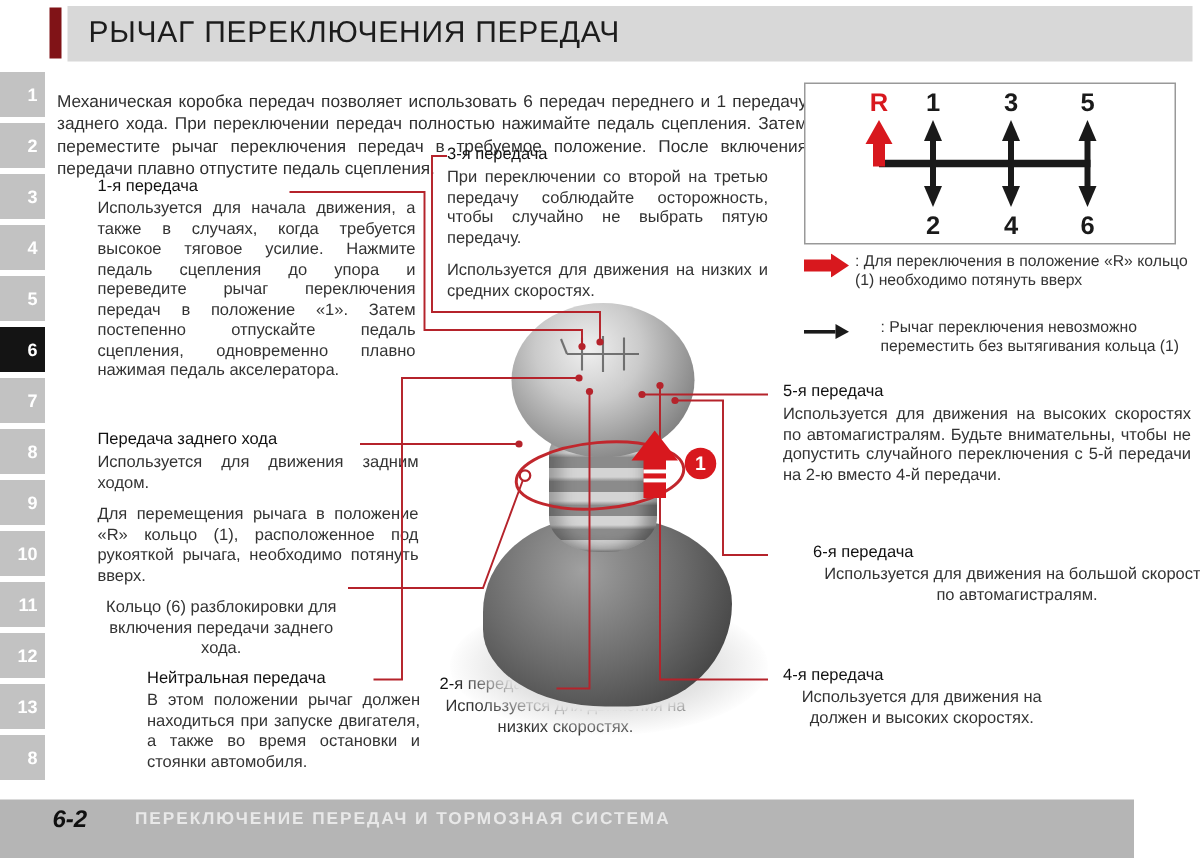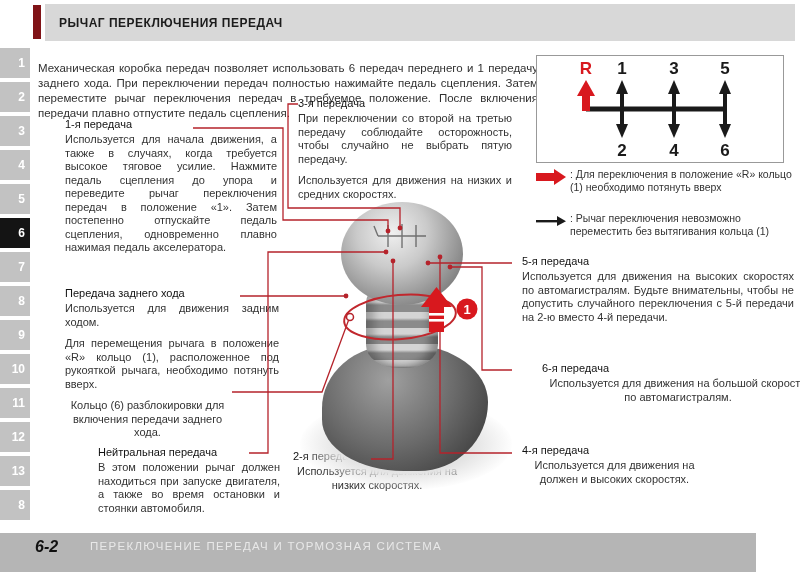--- a/index.html
+++ b/index.html
@@ -2,21 +2,21 @@
 <html><head>
 <meta charset="utf-8">
 <style>
   html,body{margin:0;padding:0;background:#fff;}
   #page{position:relative;width:800px;height:572px;background:#fff;overflow:hidden;
         font-family:"Liberation Sans","DejaVu Sans",sans-serif;color:#333;}
   .abs{position:absolute;}
   
   .title-stripe{left:33px;top:5px;width:8px;height:34px;background:#801317;}
   .title-box{left:45px;top:4px;width:750px;height:37px;background:#d8d8d8;display:flex;align-items:center;}
-  .title-box h1{margin:0 0 0 14px;font-size:12px;font-weight:bold;color:#1c1c1c;letter-spacing:.5px;}
+  .title-box h1{margin:0 0 0 14px;font-size:20px;font-weight:normal;color:#1c1c1c;letter-spacing:.5px;}
   
   .sidebar{left:0;top:48px;width:30px;display:flex;flex-direction:column;gap:4px;}
   .tab{height:30px;background:#c2c2c2;color:#fff;font-size:12px;font-weight:bold;
        text-align:right;line-height:30px;padding-right:5px;}
   .tab.active{background:#141414;}
   
   .intro{left:38px;top:49px;width:500px;font-size:11.5px;line-height:15px;text-align:justify;color:#303030;}
   .sec-h{font-size:11px;font-weight:normal;color:#111;margin:0 0 3px 0;}
   .sec-b{font-size:11px;line-height:13.5px;color:#333;text-align:justify;margin:0 0 8px 0;}
   .nojust{text-align:center;}
@@ -33,21 +33,21 @@
       border-radius:48% 52% 46% 54% / 55% 50% 60% 45%;
       background:radial-gradient(circle at 40% 28%, #a0a0a0 0%, #6a6a6a 50%, #414141 85%);}
   .knob-neck{left:366px;top:280px;width:72px;height:88px;border-radius:46% / 26%;
       background:repeating-linear-gradient(180deg,#d4d4d4 0 6px,#8b8b8b 9px 16px);
       box-shadow:inset -8px 0 10px rgba(0,0,0,.35), inset 8px 0 10px rgba(0,0,0,.25);}
   .knob-head{left:341px;top:202px;width:122px;height:103px;border-radius:50%;
       background:radial-gradient(circle at 42% 30%, #f0f0f0 0%, #cacaca 35%, #8f8f8f 70%, #585858 100%);}
   
   .footer-bar{left:0;top:533px;width:756px;height:39px;background:#b5b5b5;}
   .footer-num{left:35px;top:538px;font-size:16px;font-weight:bold;color:#101010;font-style:italic;}
-  .footer-chap{left:90px;top:540px;font-size:11.5px;font-weight:normal;letter-spacing:1.3px;color:#e8e8e8;}
+  .footer-chap{left:90px;top:540px;font-size:11.5px;font-weight:bold;letter-spacing:1.3px;color:#e8e8e8;}
   svg text{font-family:"Liberation Sans","DejaVu Sans",sans-serif;}
 </style>
 </head>
 <body>
 
 <div id="page">
 
   <div class="abs title-stripe"></div>
   <div class="abs title-box">
     <h1>РЫЧАГ ПЕРЕКЛЮЧЕНИЯ ПЕРЕДАЧ</h1>
@@ -152,21 +152,21 @@
 
   <div class="abs legend-item" style="left:536px;top:168px;">
     <span class="legend-icon">
       <svg width="30" height="16" viewBox="0 0 30 16">
           <rect x="0" y="4" width="18" height="8" fill="#d8181e"></rect>
           <polygon points="18,0 30,8 18,16" fill="#d8181e"></polygon>
         </svg>
     </span>
     <span class="legend-text">: Для переключения в положение «R» кольцо (1) необходимо потянуть вверх</span>
   </div>
-  <div class="abs legend-item" style="left:536px;top:212px;">
+  <div class="abs legend-item" style="left:536px;top:212px;gap:17px;">
     <span class="legend-icon">
       <svg width="30" height="16" viewBox="0 0 30 16">
           <rect x="0" y="7" width="21" height="2.4" fill="#1a1a1a"></rect>
           <polygon points="21,3 30,8.2 21,13" fill="#1a1a1a"></polygon>
         </svg>
     </span>
     <span class="legend-text">: Рычаг переключения невозможно переместить без вытягивания кольца (1)</span>
   </div>
 
   <div class="abs knob-shadow"></div>

